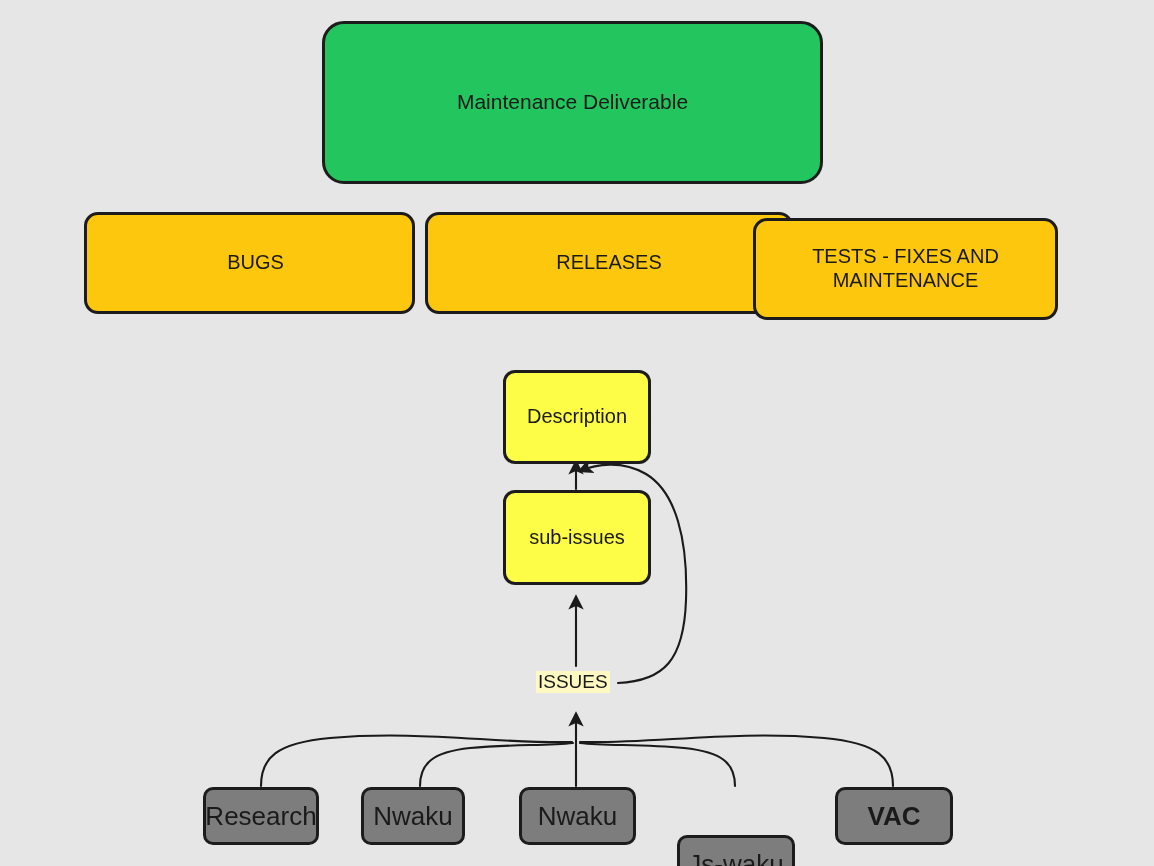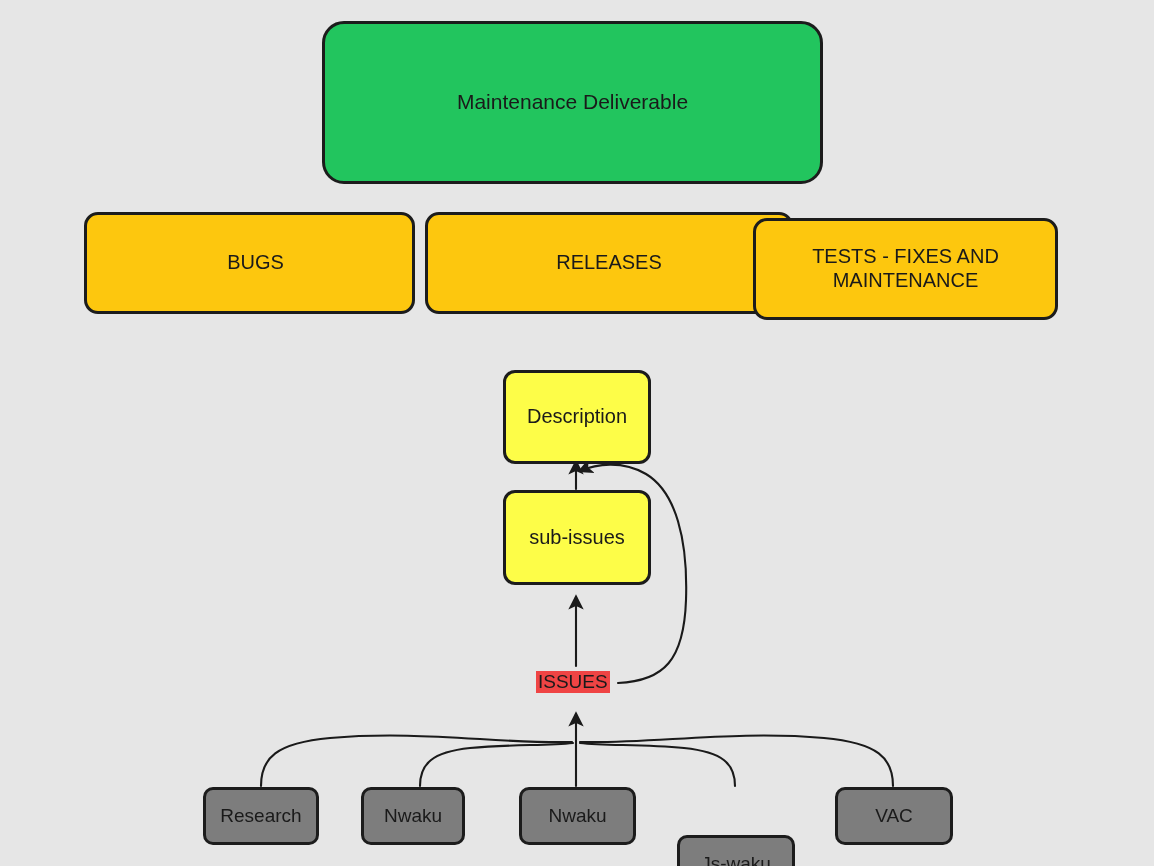--- a/index.html
+++ b/index.html
@@ -72,36 +72,36 @@
   }
   #node-description { top: 358px; height: 94px; margin-top: 12px; }
   #node-subissues { top: 490px; height: 95px; }
 
   
   .gray {
     top: 787px;
     height: 58px;
     border-radius: 10px;
     background: #7d7d7d;
-    font-size: 19px;
+    font-size: 26px;
   }
   #node-research  { left: 203px; width: 116px; }
   #node-nwaku     { left: 361px; width: 104px; }
   #node-chat      { left: 519px; width: 117px; }
   #node-jswaku    { left: 677px; width: 118px; margin-top: 48px; }
-  #node-vac       { left: 835px; width: 118px; }
+  #node-vac       { left: 835px; width: 118px; font-weight: bold; }
 
   
   #edge-label-issues {
     position: absolute;
     left: 536px;
     top: 671px;
     font-size: 19px;
     color: #1a1a1a;
-    background: #ef4444;
+    background: #fef9c3;
     padding: 0 2px;
     z-index: 2;
     white-space: nowrap;
   }
 </style>
 </head>
 <body>
 
 <svg id="canvas" viewBox="0 0 1154 866">
   <defs>

